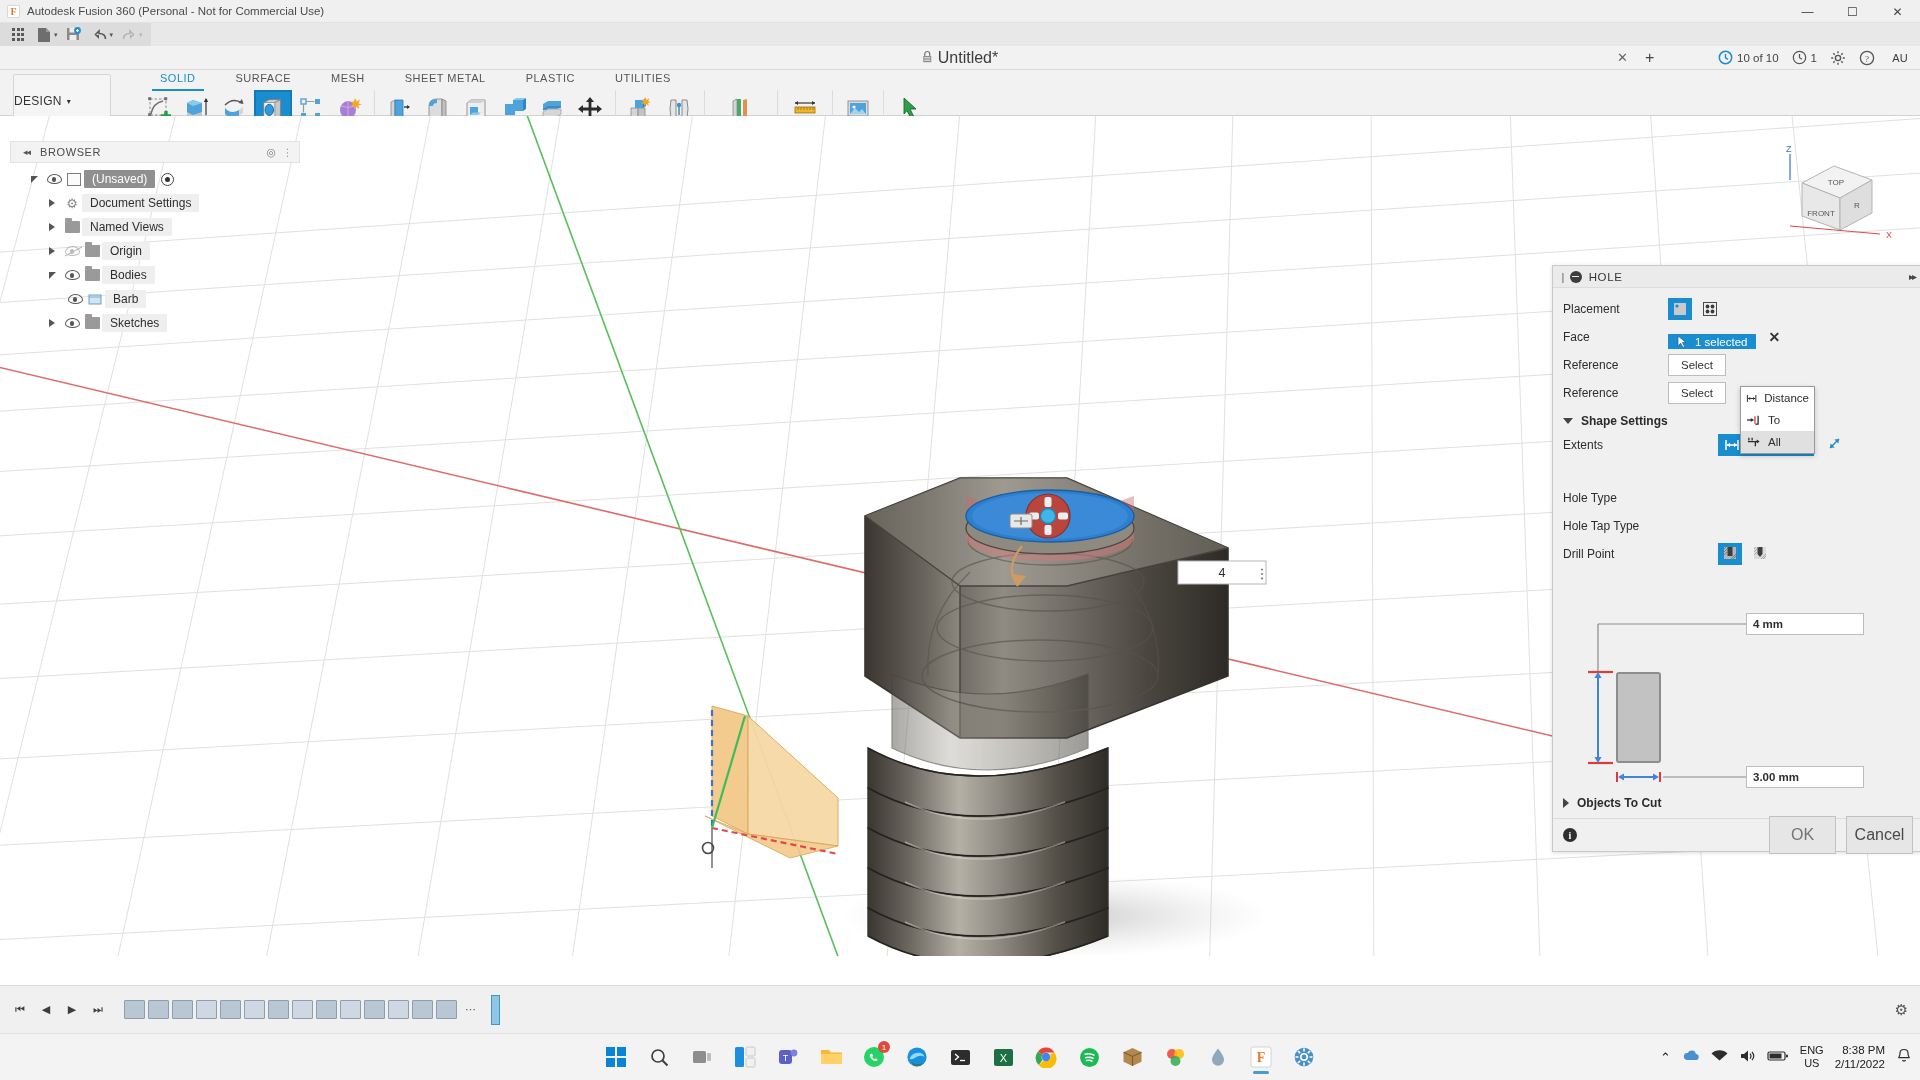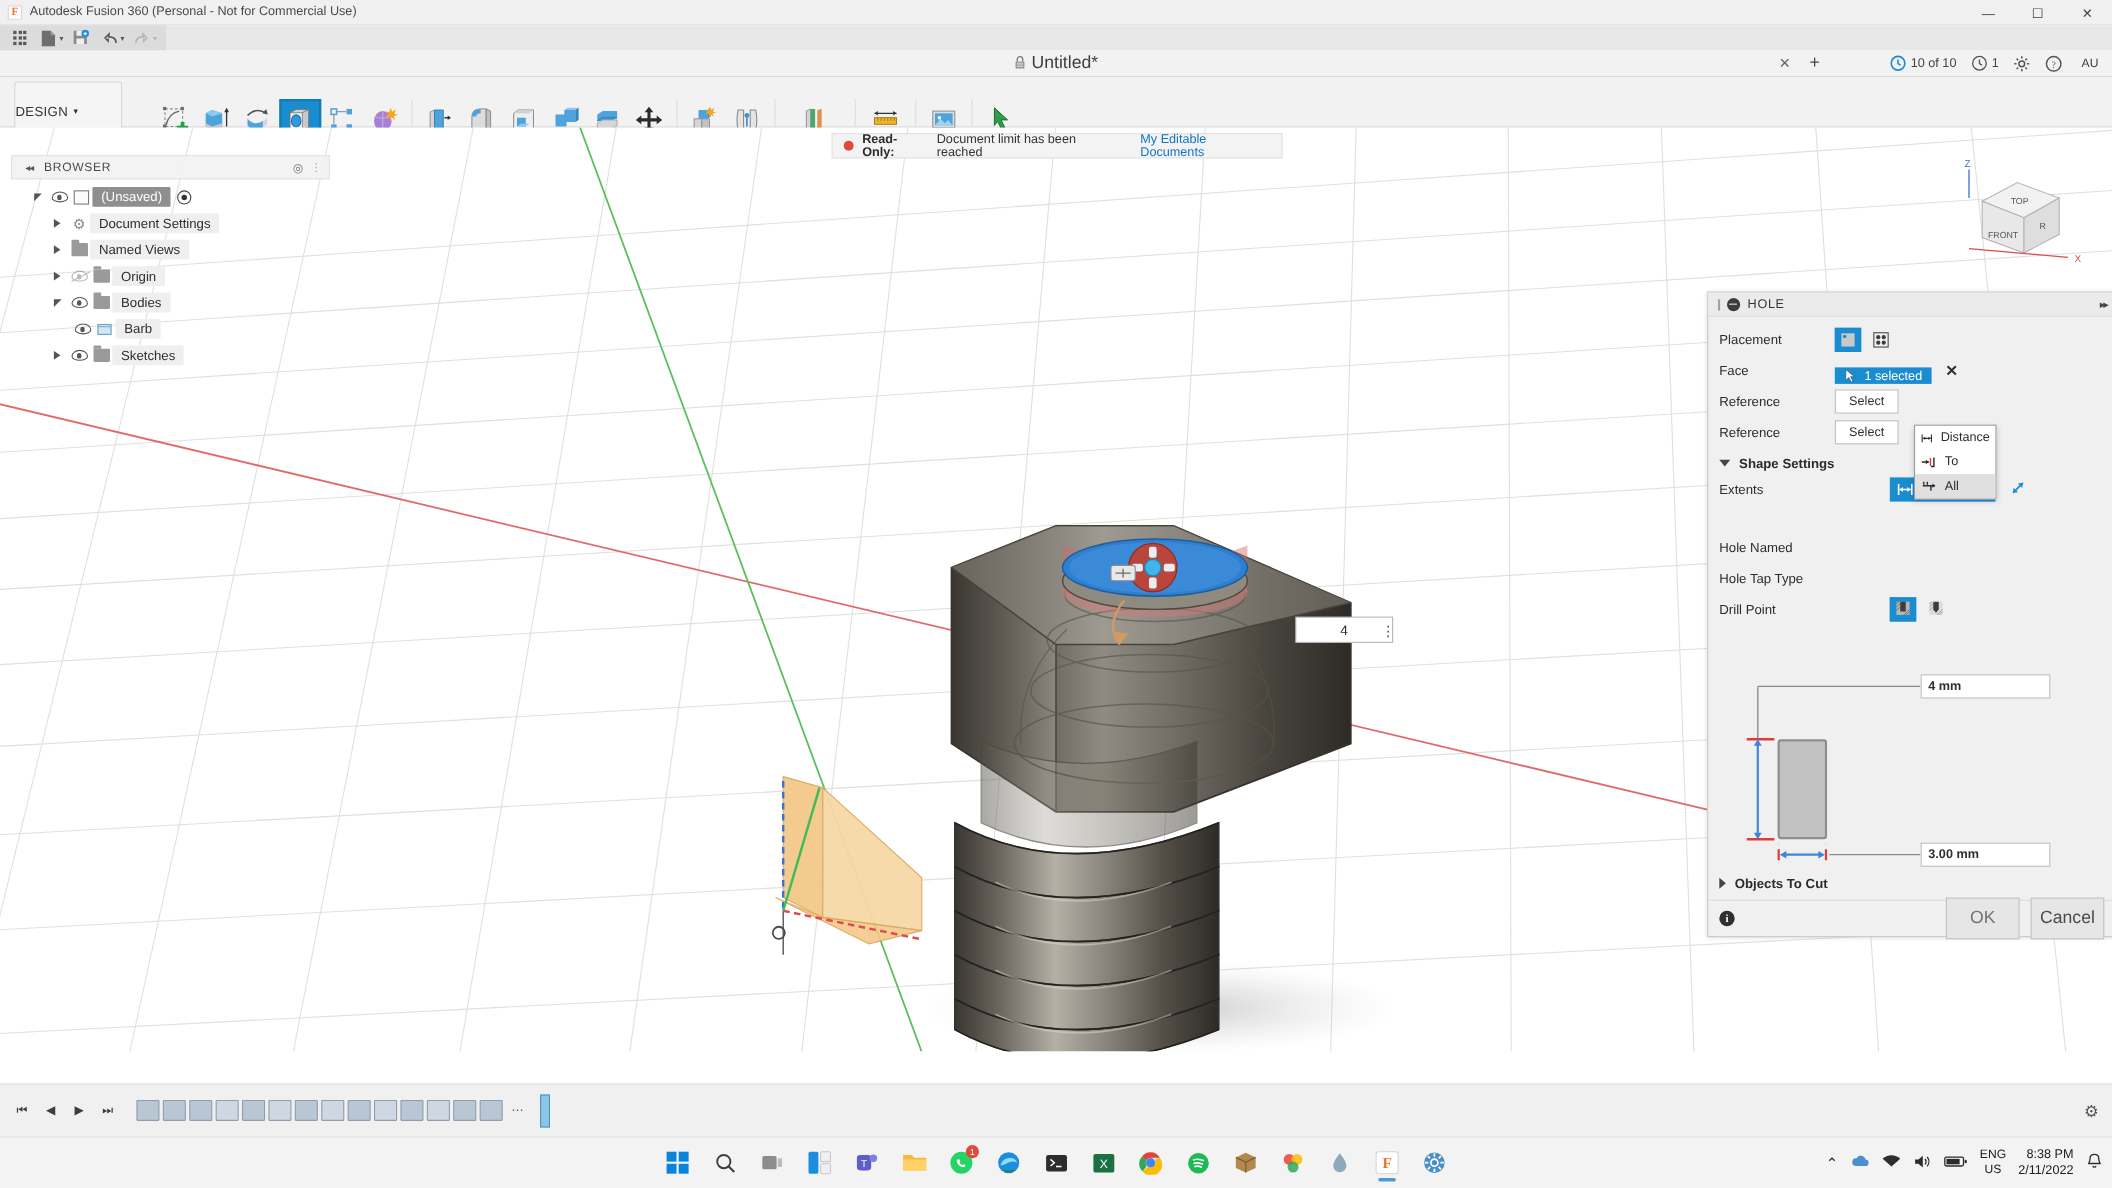--- a/index.html
+++ b/index.html
@@ -407,20 +407,28 @@
       <div class="avatar-box">AU</div>
     </div>
   </div>
 
   <div class="ribbon">
     <div class="design-box">
       <span>DESIGN</span>
       <span style="margin-left:5px;font-size:8px">▾</span>
     </div>
 
+    <div class="tabs">
+      <div class="ribtab active">SOLID</div>
+      <div class="ribtab">SURFACE</div>
+      <div class="ribtab">MESH</div>
+      <div class="ribtab">SHEET METAL</div>
+      <div class="ribtab">PLASTIC</div>
+      <div class="ribtab">UTILITIES</div>
+    </div>
 
     <div class="rib-icons">
 
       <div class="rgroup">
         <div class="rgroup-icons">
           <div class="ricon">
             <svg width="30" height="30" viewBox="0 0 30 30">
               <rect x="6" y="5" width="16" height="16" fill="none" stroke="#888" stroke-width="1" stroke-dasharray="2.5 2"></rect>
               <path d="M7 20 Q9 9 19 7" stroke="#6d6d6d" stroke-width="1.3" fill="none"></path>
               <g fill="#6d6d6d">
@@ -770,26 +778,20 @@
         </g>
       </g>
 
       <g>
         <rect x="1178" y="445" width="88" height="23" fill="#ffffff" stroke="#b6b6b6" stroke-width="1"></rect>
         <text x="1222" y="461" font-size="12.5" text-anchor="middle" fill="#2d2d2d" font-family="Liberation Sans, sans-serif">4</text>
         <text x="1262" y="462" font-size="13" text-anchor="middle" fill="#444" font-family="Liberation Sans, sans-serif">⋮</text>
       </g>
     </svg>
 
-    <div class="ro-banner" style="top:5px;left:756px;">
-      <span class="ro-dot"></span>
-      <span class="ro-strong">Read-Only:</span>
-      <span>Document limit has been reached</span>
-      <span class="ro-link">My Editable Documents</span>
-    </div>
 
     <div class="navcube">
       <svg width="140" height="110" viewBox="0 0 140 110">
         <path d="M30 45 L62 28 L100 42 L68 60 Z" fill="#f2f2f2" stroke="#b4b4b4" stroke-width="1"></path>
         <path d="M30 45 L68 60 L68 92 L30 78 Z" fill="#e8e8e8" stroke="#b4b4b4" stroke-width="1"></path>
         <path d="M68 60 L100 42 L100 75 L68 92 Z" fill="#dedede" stroke="#b4b4b4" stroke-width="1"></path>
         <text x="64" y="47" font-size="8" fill="#555" font-family="Liberation Sans, sans-serif" text-anchor="middle">TOP</text>
         <text x="49" y="78" font-size="8" fill="#555" font-family="Liberation Sans, sans-serif" text-anchor="middle">FRONT</text>
         <text x="85" y="70" font-size="8" fill="#555" font-family="Liberation Sans, sans-serif" text-anchor="middle">R</text>
         <path d="M18 42 L18 16" stroke="#3f6fd8" stroke-width="1.2"></path>
@@ -976,21 +978,21 @@
         <span style="margin-left:12px">
           <svg width="17" height="17" viewBox="0 0 17 17">
               <path d="M4 13L13 4" stroke="#1a8cd0" stroke-width="1.5"></path>
               <path d="M13 4l-4.6.6 4 4z" fill="#1a8cd0"></path>
               <path d="M4 13l4.6-.6-4-4z" fill="#1a8cd0"></path>
             </svg>
         </span>
       </div>
 
       <div class="row">
-        <div class="rlabel">Hole Named</div>
+        <div class="rlabel">Hole Type</div>
       </div>
 
       <div class="row">
         <div class="rlabel">Hole Tap Type</div>
       </div>
 
       <div class="row">
         <div class="rlabel">Drill Point</div>
         <div style="margin-left:50px" class="tglbtn on">
           <svg width="16" height="16" viewBox="0 0 16 16">

